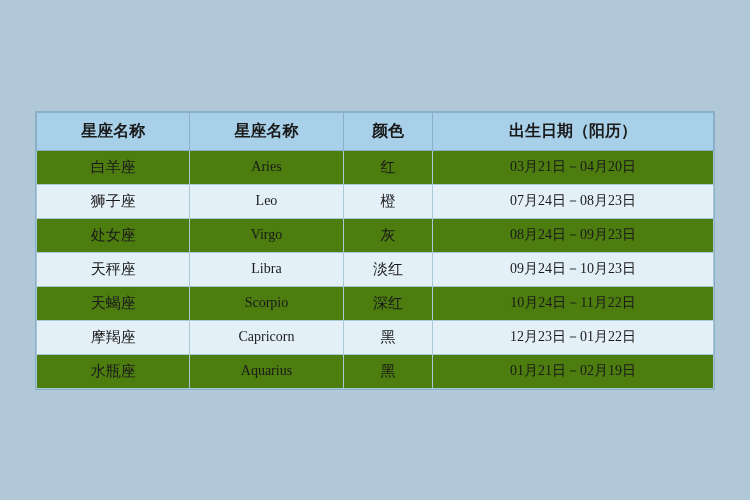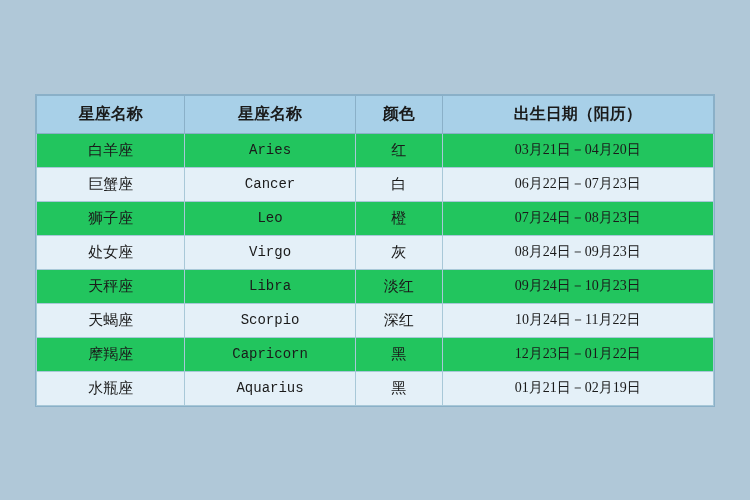--- a/index.html
+++ b/index.html
@@ -36,37 +36,37 @@
     thead th {
       border: 1px solid #8ab0c8;
       padding: 8px 6px;
       text-align: center;
       font-size: 16px;
       font-weight: bold;
       color: #1a1a1a;
     }
 
     tbody tr {
-      background-color: #22c55e;
+      background-color: #4d7c0f;
     }
 
     tbody tr:nth-child(even) {
       background-color: #e4f0f8;
     }
 
     tbody td {
       border: 1px solid #a8c8d8;
       padding: 7px 6px;
       text-align: center;
       font-size: 15px;
       color: #1a1a1a;
     }
 
     tbody td:nth-child(2) {
-      font-family: Liberation Mono, monospace;
+      font-family: Liberation Serif, serif;
       font-size: 14px;
     }
 
     tbody td:nth-child(4) {
       font-size: 14px;
       font-family: Liberation Serif, serif;
     }
   </style>
 </head>
 <body>
@@ -80,26 +80,20 @@
         <th>颜色</th>
         <th>出生日期（阳历）</th>
       </tr>
     </thead>
     <tbody id="table-body">
     <tr>
           <td>白羊座</td>
           <td>Aries</td>
           <td>红</td>
           <td>03月21日－04月20日</td>
-        </tr>
-        <tr>
-          <td>巨蟹座</td>
-          <td>Cancer</td>
-          <td>白</td>
-          <td>06月22日－07月23日</td>
         </tr>
         <tr>
           <td>狮子座</td>
           <td>Leo</td>
           <td>橙</td>
           <td>07月24日－08月23日</td>
         </tr>
         <tr>
           <td>处女座</td>
           <td>Virgo</td>

